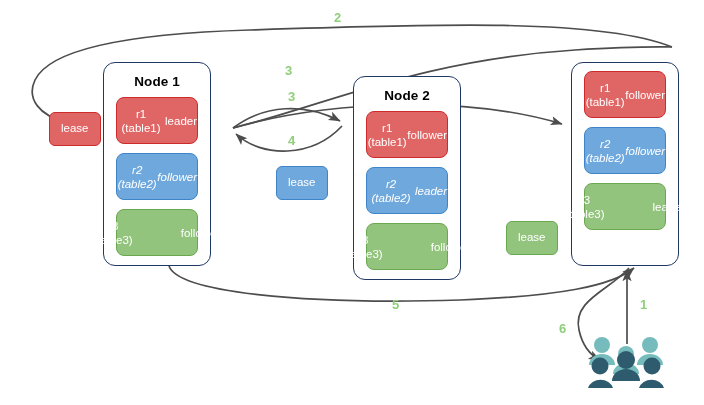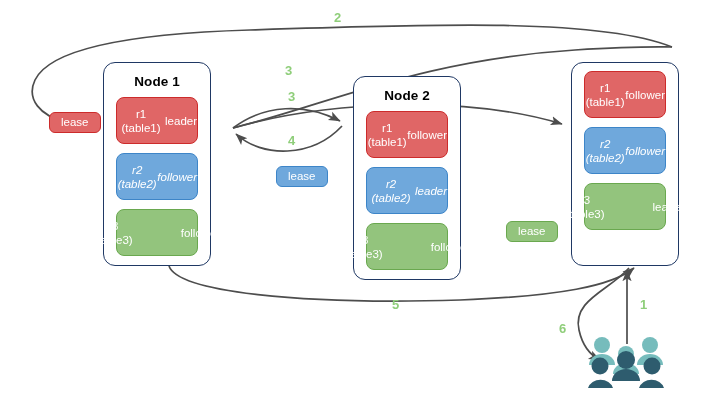--- a/index.html
+++ b/index.html
@@ -73,21 +73,21 @@
   .lease {
     position: absolute;
     box-sizing: border-box;
     border-radius: 6px;
     color: #ffffff;
     font-size: 11.5px;
     line-height: 1;
     display: flex;
     align-items: center;
     justify-content: center;
-    height: 21px;
+    height: 34px;
     padding: 0 11px;
   }
   .lease.red   { background: #e06666; border: 1.5px solid #cc2b2b; }
   .lease.blue  { background: #6fa8dc; border: 1.5px solid #3d85c8; }
   .lease.green { background: #93c47d; border: 1.5px solid #6aa84f; }
 
   #lease-red   { left: 49px;  top: 112px; }
   #lease-blue  { left: 276px; top: 166px; }
   #lease-green { left: 506px; top: 221px; }
 

